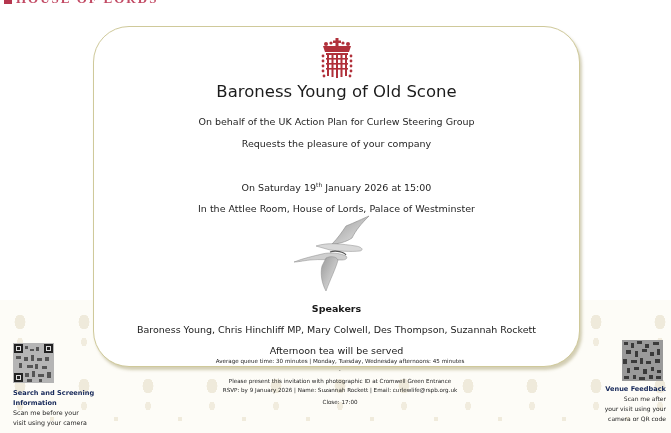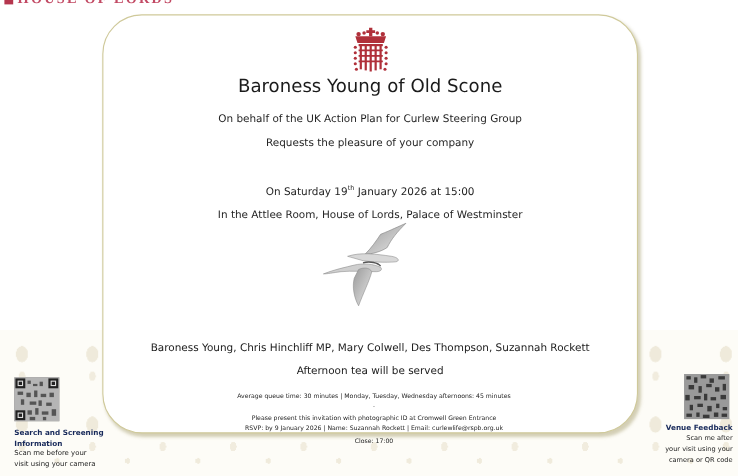--- a/index.html
+++ b/index.html
@@ -21,21 +21,21 @@
     position: absolute; left: 4px; top: -6px; height: 10px;
     display: flex; align-items: center; gap: 4px;
   }
   .hol-header .mark { width: 8px; height: 5px; background: #b5364e; margin-top: 4px; }
   .hol-header .txt {
     font-family: "Liberation Serif", serif; font-size: 13px; color: #c24a64;
     letter-spacing: 2px; font-weight: bold; line-height: 10px;
   }
 
   .card {
-    position: absolute; left: 93px; top: 13px; width: 487px; height: 381px;
+    position: absolute; left: 93px; top: 26px; width: 487px; height: 341px;
     background: #ffffff;
     border: 1.5px solid #cfc99a;
     border-radius: 36px;
     box-shadow: 2px 3px 3px rgba(160,150,100,0.45);
     text-align: center;
   }
 
   .portcullis {
     position: absolute; left: 226px; top: 11px; width: 34px; height: 42px;
   }
@@ -134,20 +134,21 @@
         <stop offset="1" stop-color="#e8e8e8"></stop>
       </linearGradient>
     </defs>
     <path d="M60 18 C70 14 76 11 83 8 C75 16 70 22 66 30 C60 34 52 36 46 36 C52 30 56 24 60 18 Z" fill="url(#wg)" stroke="#888" stroke-width="0.6"></path>
     <path d="M30 38 C42 34 56 36 70 38 C76 39 78 42 74 43 C64 44 52 43 44 42 Z" fill="#d8d8d8" stroke="#8a8a8a" stroke-width="0.5"></path>
     <path d="M8 54 C18 50 28 48 36 46 C44 44 54 45 60 48 C62 50 60 52 56 52 C46 52 34 51 24 52 C16 53 12 54 8 54 Z" fill="#cfcfcf" stroke="#888" stroke-width="0.5"></path>
     <path d="M40 50 C44 48 50 48 52 52 C50 60 44 72 40 83 C36 76 34 66 36 58 Z" fill="url(#wg)" stroke="#888" stroke-width="0.5"></path>
     <path d="M44 44 C50 42 58 44 60 47" fill="none" stroke="#555" stroke-width="1.2"></path>
   </svg>
 
+  <div class="speakers-h">Speakers</div>
   <div class="speakers">Baroness Young, Chris Hinchliff MP, Mary Colwell, Des Thompson, Suzannah Rockett</div>
   <div class="tea">Afternoon tea will be served</div>
 </div>
 
 <div class="footer-center f1">Average queue time: 30 minutes | Monday, Tuesday, Wednesday afternoons: 45 minutes</div>
 <div class="footer-center f1b">.</div>
 <div class="footer-center f2">Please present this invitation with photographic ID at Cromwell Green Entrance</div>
 <div class="footer-center f3">RSVP: by 9 January 2026 | Name: Suzannah Rockett | Email: curlewlife@rspb.org.uk</div>
 <div class="footer-center f4">Close: 17:00</div>
 

